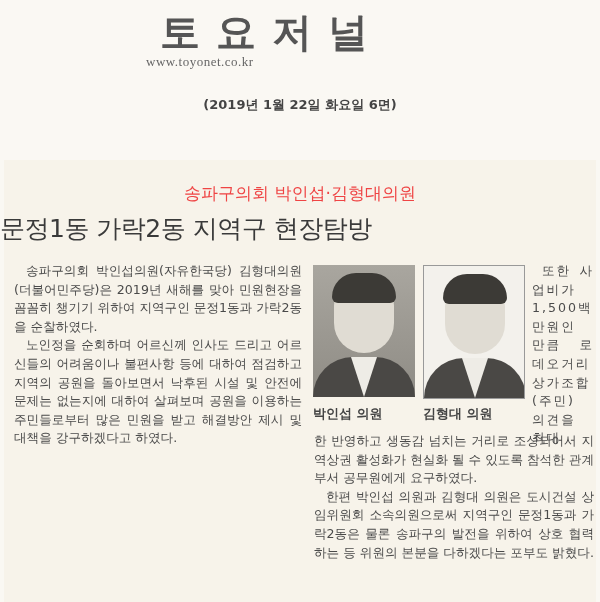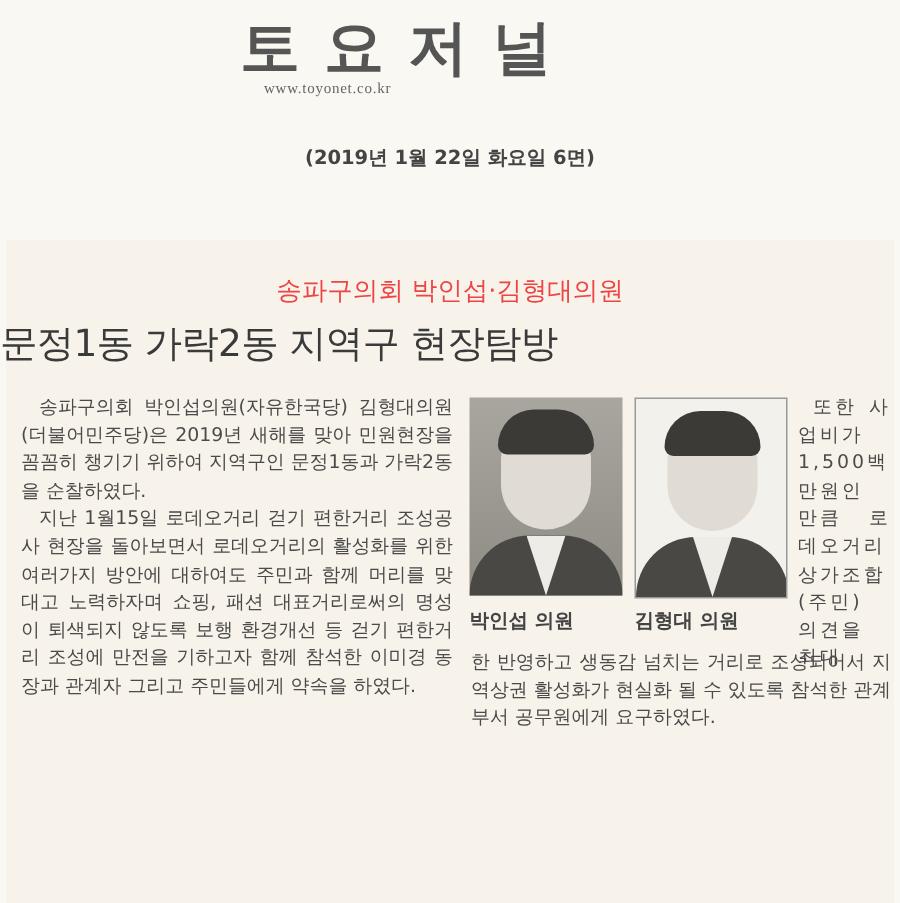--- a/index.html
+++ b/index.html
@@ -10,22 +10,22 @@
     color:#3a3a3a;
   }
   .masthead { position:absolute; left:0; top:0; width:596px; height:72px;text-align:center; }
   .logo {
     position:absolute; left:160px; top:10px;
     font-family:"DejaVu Sans", sans-serif; font-weight:bold;
     font-size:40px; letter-spacing:16px; color:#555;
     line-height:44px;
   }
   .logo-url {
-    position:absolute; left:176px; top:54px;
-    font-family:"Liberation Serif", serif; font-size:10px; color:#666;
+    position:absolute; left:146px; top:54px;
+    font-family:"Liberation Serif", serif; font-size:13px; color:#666;
     letter-spacing:0.5px;
   }
   .dateline {
     position:absolute; left:0; width:600px; top:96px; text-align:center;
     font-size:13px; font-weight:bold; color:#444;
   }
   .clip {
     position:absolute; left:4px; top:160px; width:592px; height:442px;
     background:#f7f3ea;
   }
@@ -68,21 +68,21 @@
 
 <div class="dateline">(2019년 1월 22일 화요일 6면)</div>
 
 <div class="clip"></div>
 
 <div class="subtitle">송파구의회 박인섭·김형대의원</div>
 <div class="headline">문정1동 가락2동 지역구 현장탐방</div>
 
 <div class="col col-left">
   <p>송파구의회 박인섭의원(자유한국당) 김형대의원(더불어민주당)은 2019년 새해를 맞아 민원현장을 꼼꼼히 챙기기 위하여 지역구인 문정1동과 가락2동을 순찰하였다.</p>
-  <p>지난 1월15일 로데오거리 걷기 편한거리 조성공사 현장을 돌아보면서 로데오거리의 활성화를 위한 여러가지 방안에 대하여도 주민과 함께 머리를 맞대고 노력하자며 쇼핑, 패션 대표거리로써의 명성이 퇴색되지 않도록 보행 환경개선 등 걷기 편한거리 조성에 만전을 기하고자 함께 참석한 이미경 동장과 관계자 그리고 주민들에게 약속을 하였다.</p>
+  <p>노인정을 순회하며 어르신께 인사도 드리고 어르신들의 어려움이나 불편사항 등에 대하여 점검하고 지역의 공원을 돌아보면서 낙후된 시설 및 안전에 문제는 없는지에 대하여 살펴보며 공원을 이용하는 주민들로부터 많은 민원을 받고 해결방안 제시 및 대책을 강구하겠다고 하였다.</p>
 </div>
 
 <div class="photos">
   <div class="photo p1">
     <div class="suit"></div>
       <div class="shirt"></div>
       <div class="head"></div>
       <div class="hair"></div>
   </div>
   <div class="photo p2">
@@ -94,13 +94,14 @@
   <div class="caption c1">박인섭 의원</div>
   <div class="caption c2">김형대 의원</div>
 </div>
 
 <div class="col col-narrow">
   <p>또한 사업비가 1,500백만원인 만큼 로데오거리 상가조합(주민) 의견을 최대</p>
 </div>
 
 <div class="col col-right">
   <p style="text-indent:0">한 반영하고 생동감 넘치는 거리로 조성되어서 지역상권 활성화가 현실화 될 수 있도록 참석한 관계부서 공무원에게 요구하였다.</p>
+  <p>한편 박인섭 의원과 김형대 의원은 도시건설 상임위원회 소속의원으로써 지역구인 문정1동과 가락2동은 물론 송파구의 발전을 위하여 상호 협력하는 등 위원의 본분을 다하겠다는 포부도 밝혔다.</p>
 </div>
 
 </body></html>

